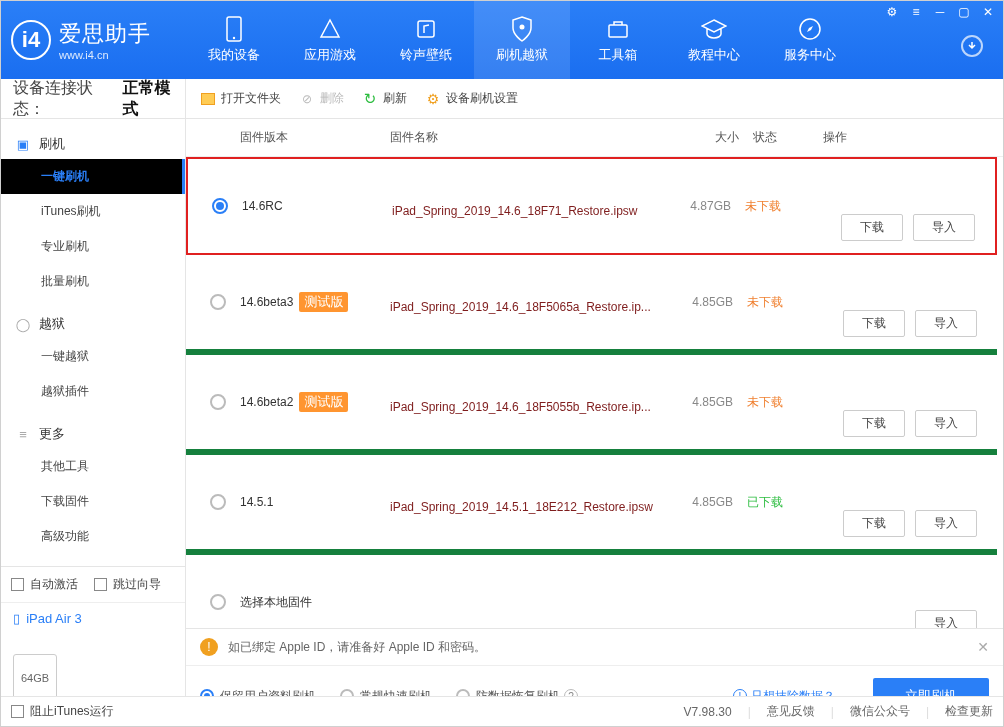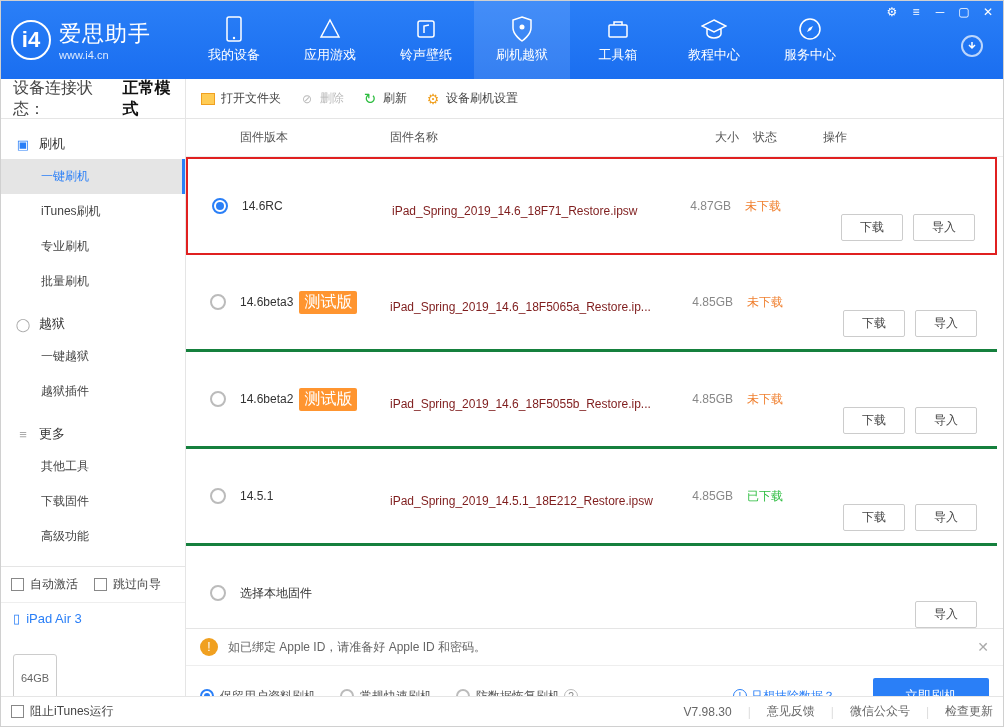--- a/index.html
+++ b/index.html
@@ -35,46 +35,46 @@
 
 
 .body-area { display: flex; height: calc(100% - 78px - 40px); }
 .sidebar { width: 185px; border-right: 1px solid #e5e5e5; display: flex; flex-direction: column; font-size: 12px; }
 .side-scroll { flex: 1; overflow: auto; }
 .side-group { padding: 10px 0 0 0; }
 .side-head { display: flex; align-items: center; gap: 8px; padding: 6px 14px; color: #333; font-size: 13px; }
 .side-head-icon { width: 16px; height: 16px; display: flex; align-items: center; justify-content: center; color: #2a7ff7; }
 .side-head.grey .side-head-icon { color: #aaa; }
 .side-sub { padding: 9px 14px 9px 40px; color: #444; cursor: pointer; }
-.side-sub.active { background: #e5e5e5; color: #2a7ff7; border-right: 3px solid #2a7ff7; }
+.side-sub.active { background: #000000; color: #2a7ff7; border-right: 3px solid #2a7ff7; font-weight: bold; }
 
 .side-bottom { border-top: 1px solid #e5e5e5; }
 .side-chk-row { display: flex; align-items: center; gap: 6px; padding: 9px 10px; font-size: 12px; color: #444; border-bottom: 1px solid #eee; }
 .side-chk-row .ck { width: 13px; height: 13px; border: 1px solid #888; display: inline-block; }
 .side-device { padding: 8px 12px; color: #2a7ff7; display: flex; align-items: center; gap: 6px; font-size: 13px; }
 .storage-badge { margin-left: 12px; font-size: 11px; padding: 17px 7px; border: 1px solid #ccc; color: #666; border-radius: 3px; display: inline-block; margin-top: 20px; }
 .dev-type { margin-left: 12px; color: #888; font-size: 12px; padding: 2px 0 8px; }
 
 
 .main { flex: 1; display: flex; flex-direction: column; position: relative; }
 .table-head { display: flex; padding: 10px 20px 10px 54px; font-size: 12px; color: #555; border-bottom: 1px solid #eee; }
 .col-v { width: 150px; }
 .col-n { flex: 1; }
 .col-s { width: 80px; text-align: right; padding-right: 14px;}
 .col-st { width: 70px; }
 .col-op { width: 160px; }
 
 .rows { flex: 1; overflow: auto; padding-right: 6px; }
-.fw-row { display: flex; align-items: center; padding: 12px 20px 12px 24px; font-size: 12px; color: #555; border-bottom: 3px solid #15803d; }
+.fw-row { display: flex; align-items: center; padding: 12px 20px 12px 24px; font-size: 12px; color: #555; border-bottom: 6px solid #15803d; }
 .fw-row.highlight { border: 2px solid #e02020; }
 .radio { width: 16px; height: 16px; border: 2px solid #bbb; border-radius: 50%; margin-right: 14px; display: flex; align-items: center; justify-content: center; }
 .radio.sel { border-color: #2a7ff7; }
 .radio.sel::after { content: ""; width: 8px; height: 8px; background: #2a7ff7; border-radius: 50%; }
 .ver-cell { width: 150px; color: #333; display: flex; align-items: center; gap: 6px; }
-.beta-tag { background: #ff9530; color: #fff; padding: 1px 5px; border-radius: 2px; font-size: 16px; }
+.beta-tag { background: #ff9530; color: #fff; padding: 1px 5px; border-radius: 2px; font-size: 13px; }
 .name-cell { flex: 1; color: #7f1d1d; white-space: nowrap; overflow: hidden; text-overflow: ellipsis; margin-top: 9px; }
 .size-cell { width: 80px; text-align: right; padding-right: 14px; color: #888; }
 .status-cell { width: 70px; }
 .status-no { color: #f08030; }
 .status-yes { color: #2dbd40; }
 .op-cell { width: 160px; display: flex; gap: 10px; justify-content: flex-end; }
 .small-btn { padding: 4px 18px; border: 1px solid #ccc; background: #fff; font-size: 12px; color: #444; cursor: pointer; border-radius: 2px; margin-top: 43px; }
 
 
 .bottom-wrap { border-top: 1px solid #e5e5e5; }

